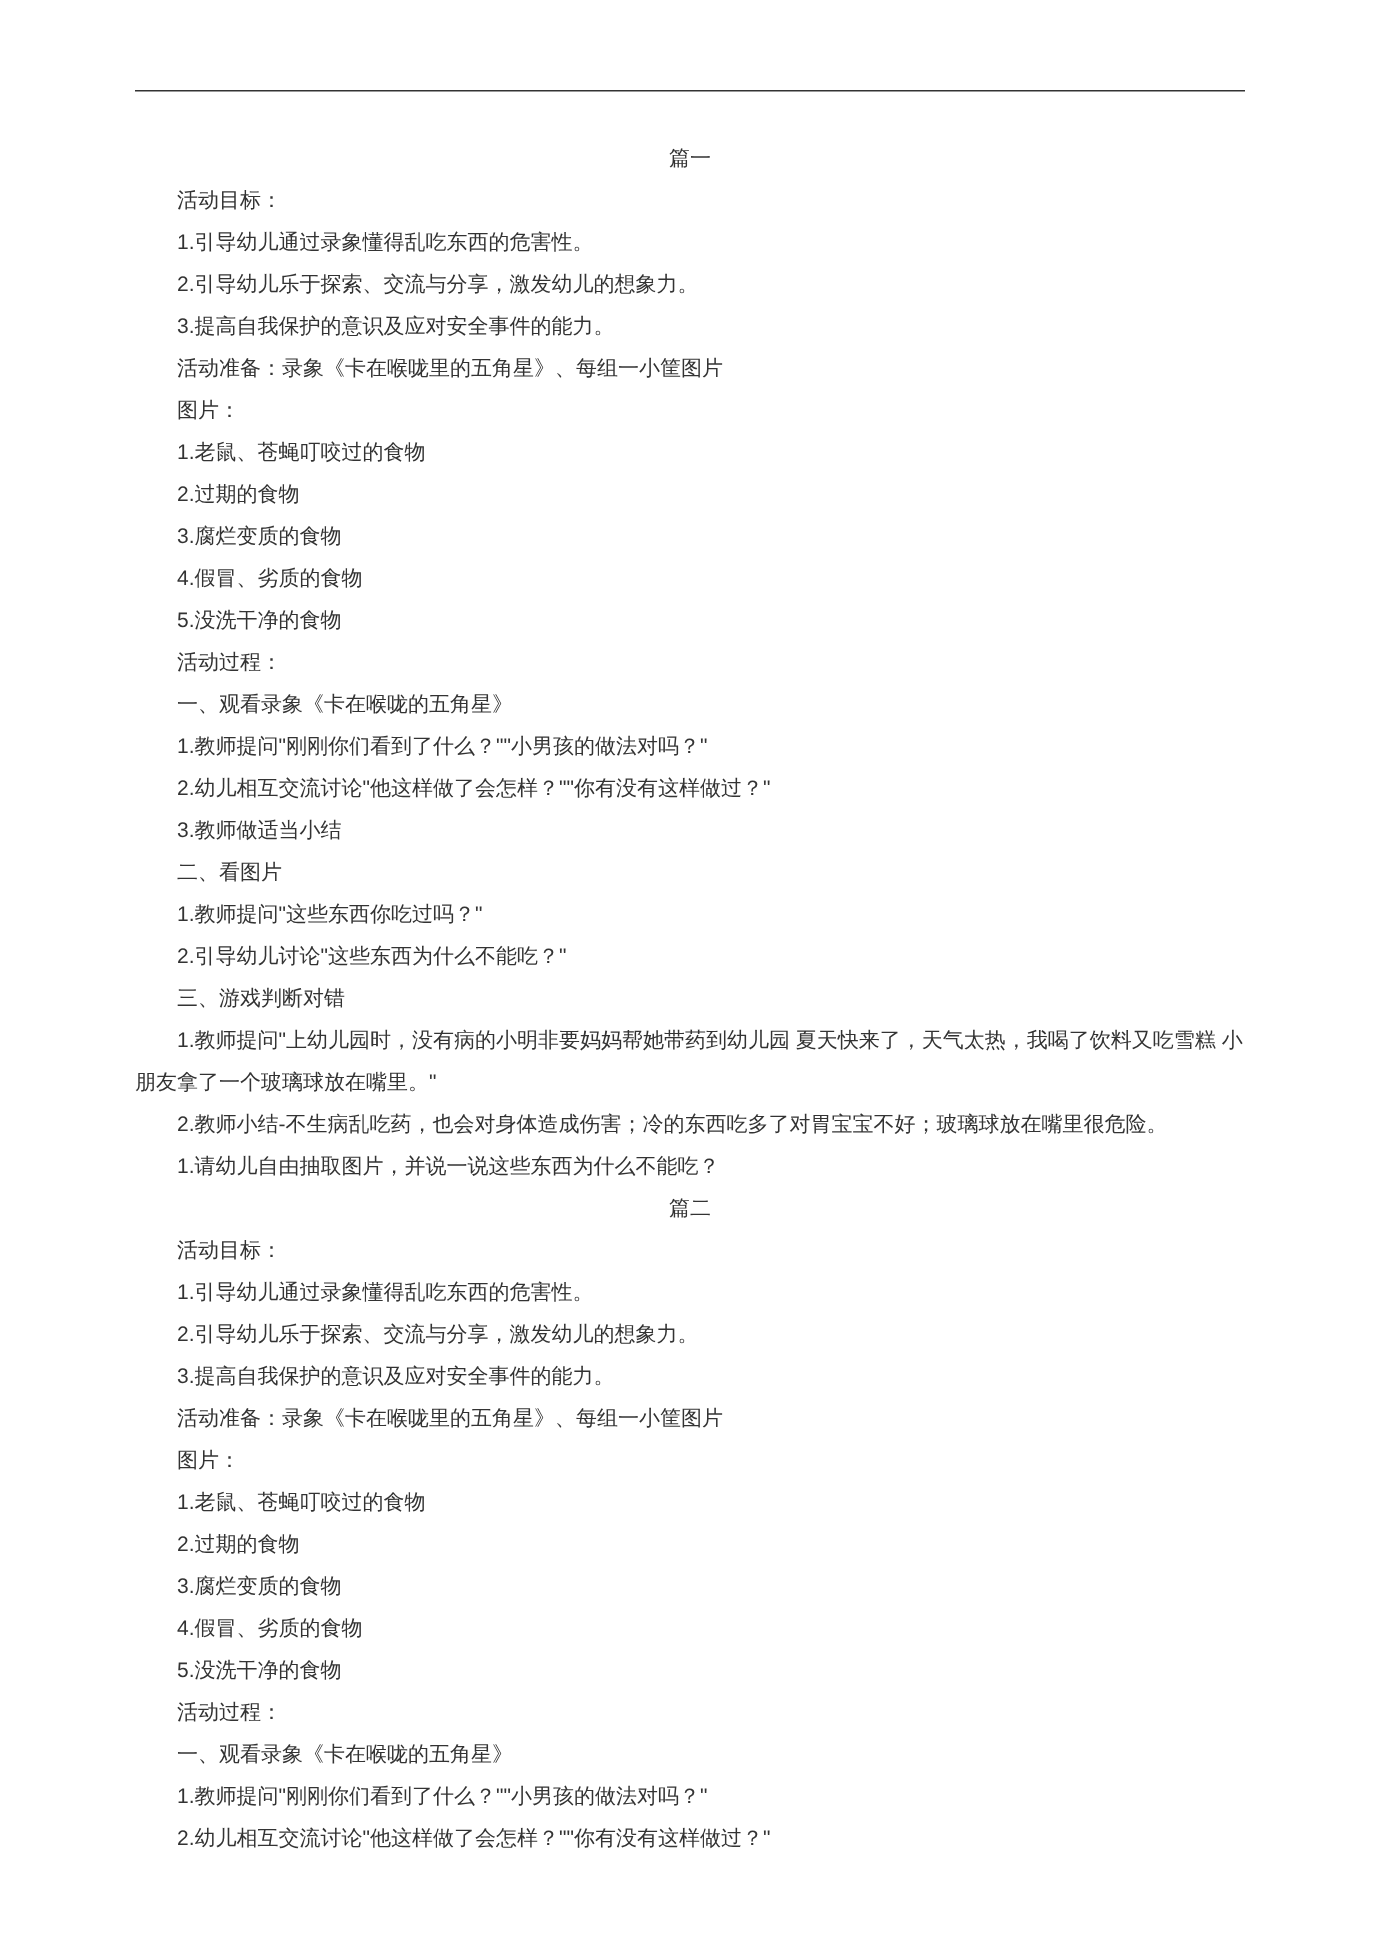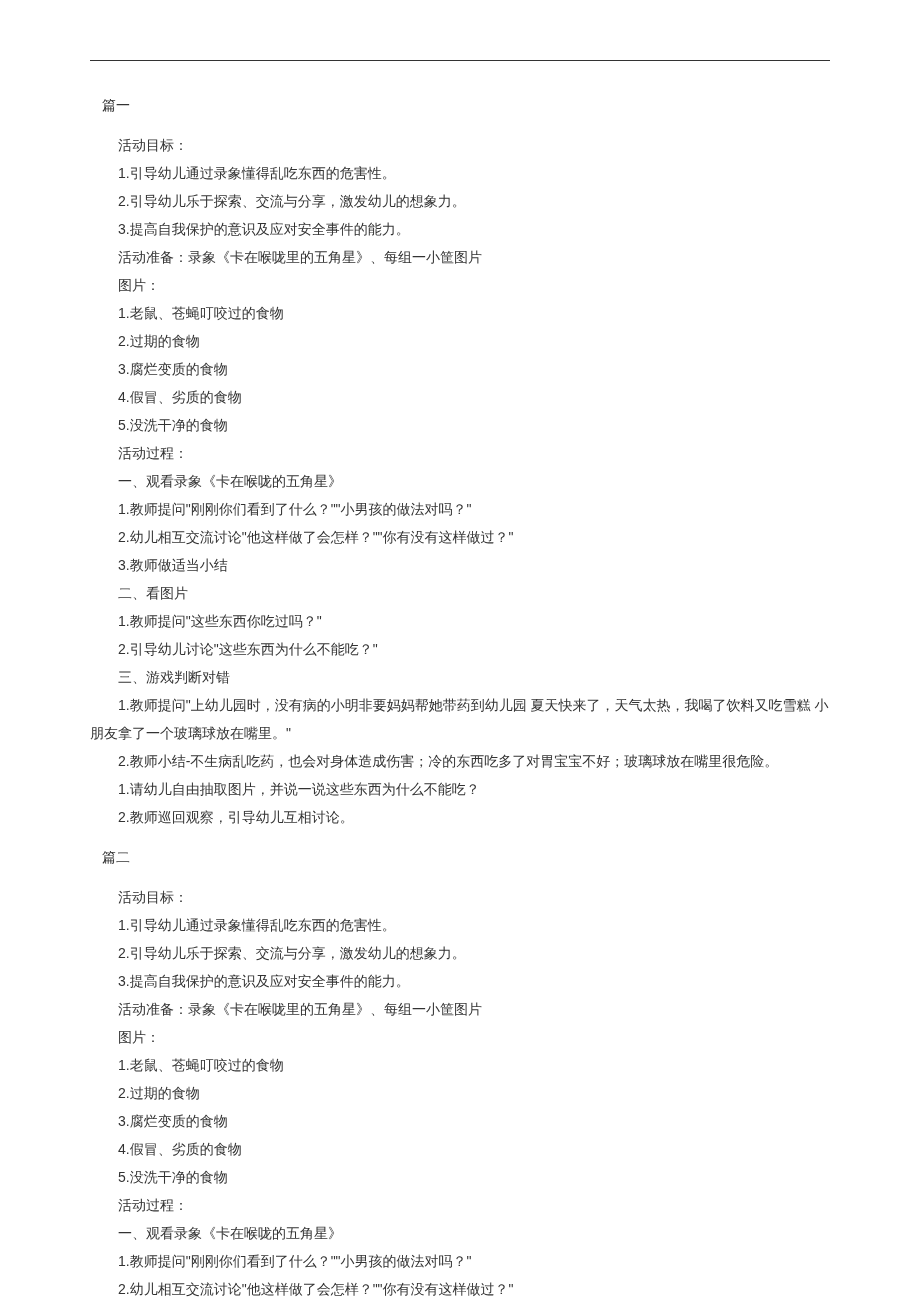--- a/index.html
+++ b/index.html
@@ -14,23 +14,24 @@
   }
   .page {
     padding: 60px 90px 40px 90px;
   }
   .hr-line {
     border: none;
     border-top: 1px solid #333;
     margin: 0 0 30px 0;
   }
   .section-title {
-    margin: 12px;
+    margin: 0;
     padding: 0;
     text-indent: 0;
+    text-align: center;
   }
   .line {
     margin: 0;
     padding: 0;
     text-indent: 2em;
   }
 </style>
 </head>
 <body>
 
@@ -54,21 +55,20 @@
       <p class="line">1.教师提问"刚刚你们看到了什么？""小男孩的做法对吗？"</p>
       <p class="line">2.幼儿相互交流讨论"他这样做了会怎样？""你有没有这样做过？"</p>
       <p class="line">3.教师做适当小结</p>
       <p class="line">二、看图片</p>
       <p class="line">1.教师提问"这些东西你吃过吗？"</p>
       <p class="line">2.引导幼儿讨论"这些东西为什么不能吃？"</p>
       <p class="line">三、游戏判断对错</p>
       <p class="line">1.教师提问"上幼儿园时，没有病的小明非要妈妈帮她带药到幼儿园 夏天快来了，天气太热，我喝了饮料又吃雪糕 小朋友拿了一个玻璃球放在嘴里。"</p>
       <p class="line">2.教师小结-不生病乱吃药，也会对身体造成伤害；冷的东西吃多了对胃宝宝不好；玻璃球放在嘴里很危险。</p>
       <p class="line">1.请幼儿自由抽取图片，并说一说这些东西为什么不能吃？</p>
-      <p class="line">2.教师巡回观察，引导幼儿互相讨论。</p>
       <p class="section-title">篇二</p>
       <p class="line">活动目标：</p>
       <p class="line">1.引导幼儿通过录象懂得乱吃东西的危害性。</p>
       <p class="line">2.引导幼儿乐于探索、交流与分享，激发幼儿的想象力。</p>
       <p class="line">3.提高自我保护的意识及应对安全事件的能力。</p>
       <p class="line">活动准备：录象《卡在喉咙里的五角星》、每组一小筐图片</p>
       <p class="line">图片：</p>
       <p class="line">1.老鼠、苍蝇叮咬过的食物</p>
       <p class="line">2.过期的食物</p>
       <p class="line">3.腐烂变质的食物</p>

